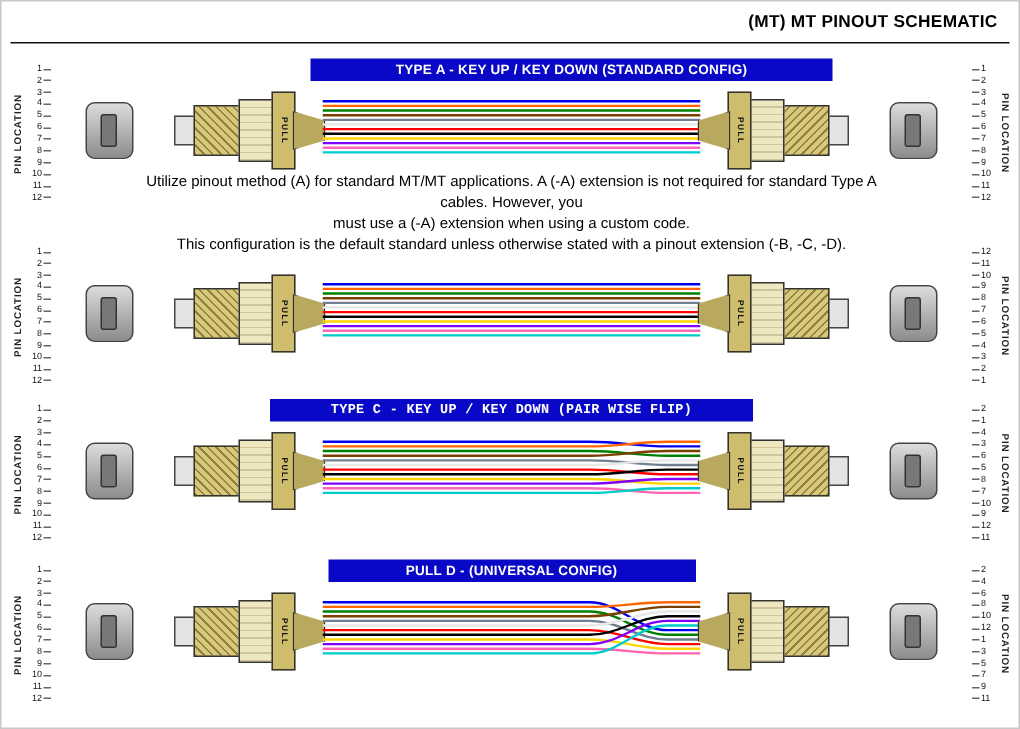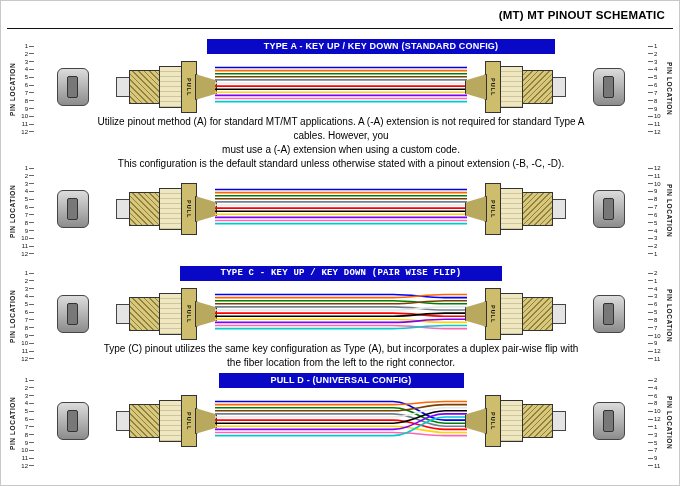--- a/index.html
+++ b/index.html
@@ -547,22 +547,20 @@
       <div class="midbody"></div>
       <div class="pull-tab">
         <span class="pull-text">PULL</span>
       </div>
       <div class="boot"></div>
     </div>
 
     <div class="end-plug plug-right"></div>
   </div>
 
-  <div class="description">Type (C) pinout utilizes the same key configuration as Type (A), but incorporates a duplex pair-wise flip with
-the fiber location from the left to the right connector.</div>
 </section>
       <section class="pinout-section" style="top: 370px; height: 112px;">
   <div class="banner" style="width: 245px; left: 217.5px;">PULL D - (UNIVERSAL CONFIG)</div>
 
   <div class="pin-strip left">
     <div class="pin-label">PIN LOCATION</div>
     <div class="pin-col">
             <div class="pin-row">
               <span class="pin-num">1</span>
               <span class="pin-tick"></span>

